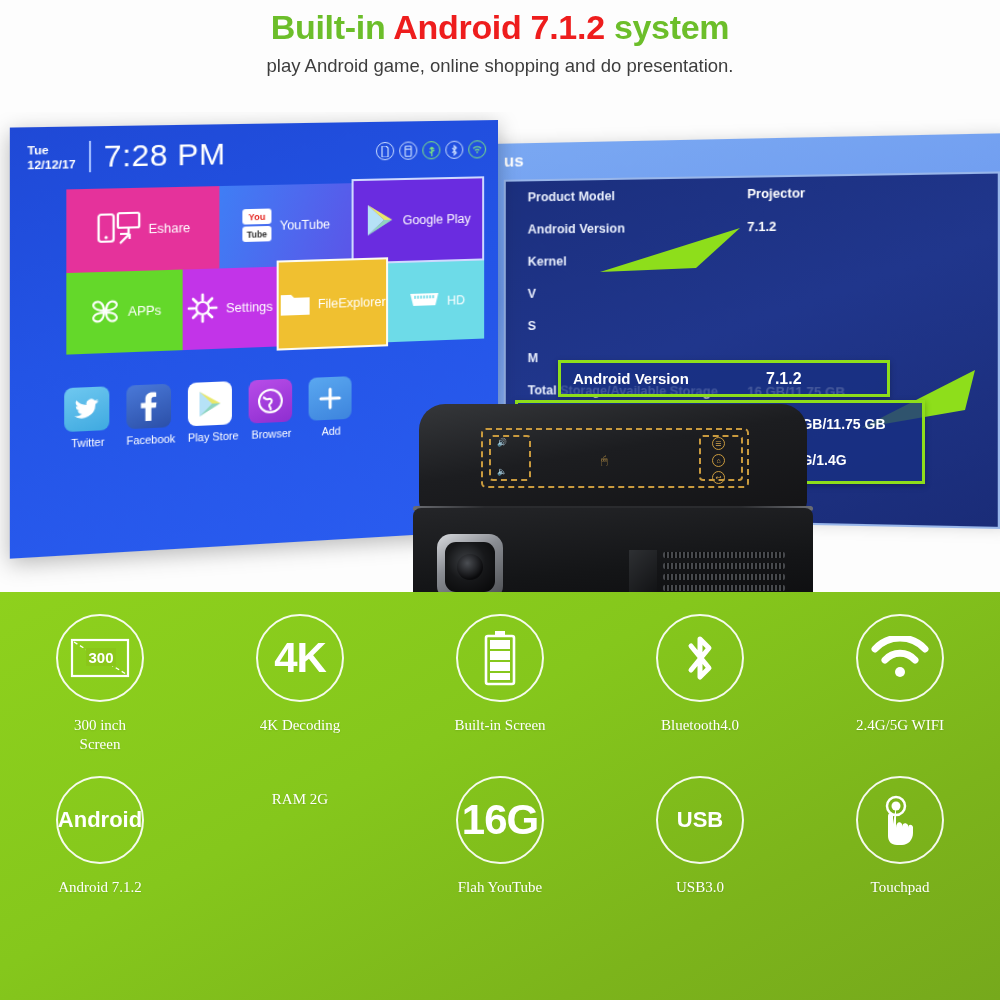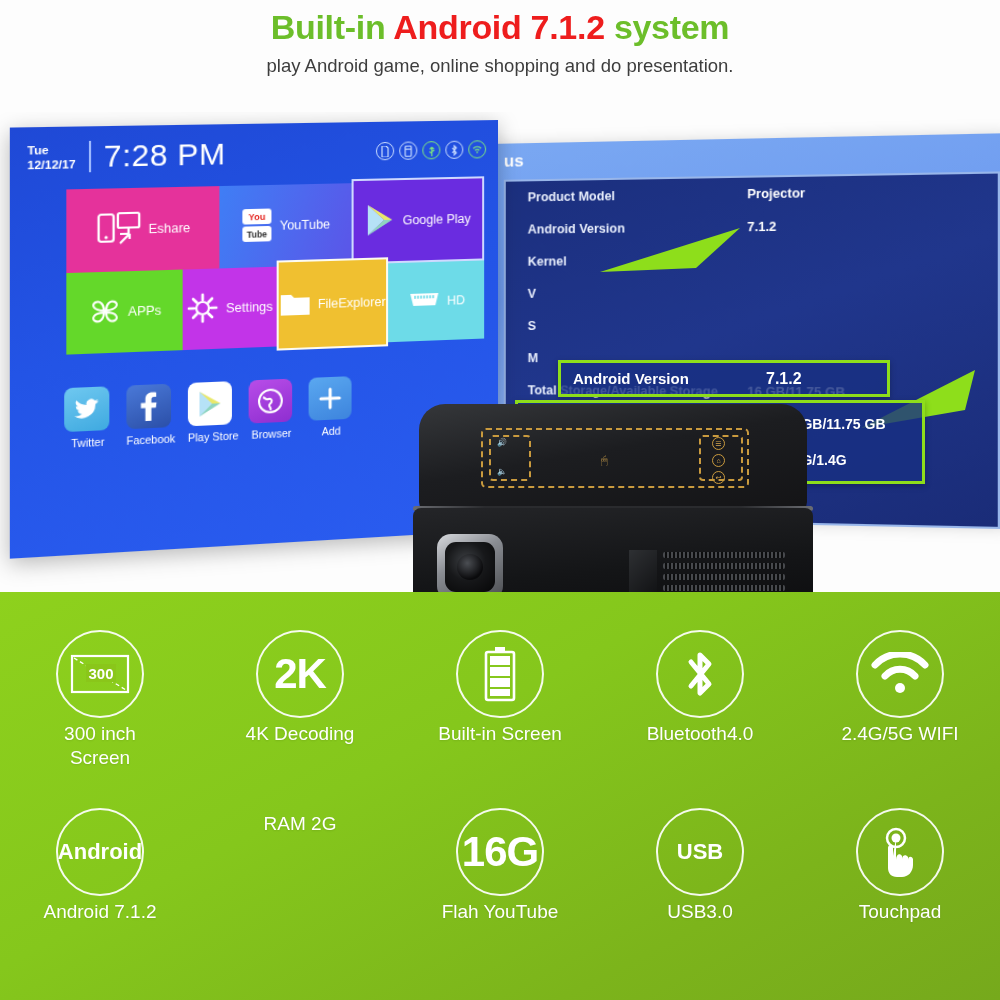--- a/index.html
+++ b/index.html
@@ -177,32 +177,33 @@
     background:repeating-linear-gradient(90deg,#47494d 0 2px,#0c0d0e 2px 4px);
     border-radius:2px;
   }
 
   
   .features {
     position:absolute; left:0; top:592px; width:1000px; height:408px;
     background:linear-gradient(152deg,#8ed11d 0%,#85c71c 40%,#7cb41b 75%,#76a91c 100%);
   }
   .frow { display:flex; width:1000px; }
-  .fcell { width:200px; text-align:center; padding-top:38px; }
+  .fcell { width:200px; text-align:center; padding-top:22px; }
   .fcirc {
     width:88px; height:88px; border-radius:50%;
     border:2.5px solid rgba(255,255,255,.92);
     margin:0 auto; display:flex; align-items:center; justify-content:center;
     color:#fff;
   }
   .fcirc .big { font-size:42px; font-weight:bold; letter-spacing:-1px; }
   .fcirc .mid { font-size:22px; font-weight:bold; }
   .flbl {
-    color:#fff; font-size:19px; margin-top:4px; line-height:1.25;
+    color:#fff; font-size:15px; margin-top:14px; line-height:1.25;
     text-shadow:0 1px 2px rgba(0,0,0,.10);
+    font-family:Liberation Serif, serif;
   }
 </style>
 </head>
 <body>
 
 <div class="header">
   <div class="headline">
     <span class="hl-green">Built-in </span><span class="hl-red">Android 7.1.2</span><span class="hl-green"> system</span>
   </div>
   <div class="subline">play Android game, online shopping and do presentation.</div>
@@ -493,21 +494,21 @@
         </svg>
       </div>
       <div class="flbl">
         <div>300 inch</div>
         <div>Screen</div>
       </div>
     </div>
 
     <div class="fcell">
       <div class="fcirc">
-        <span class="big">2K</span>
+        <span class="big">4K</span>
       </div>
       <div class="flbl">4K Decoding</div>
     </div>
 
     <div class="fcell">
       <div class="fcirc">
         <svg width="34" height="56" viewBox="0 0 34 56">
           <rect x="12" y="1" width="10" height="4" fill="#fff"></rect>
           <rect x="3" y="6" width="28" height="48" rx="2" fill="none" stroke="#fff" stroke-width="2.6"></rect>
           <rect x="7" y="10" width="20" height="9" fill="#fff"></rect>

